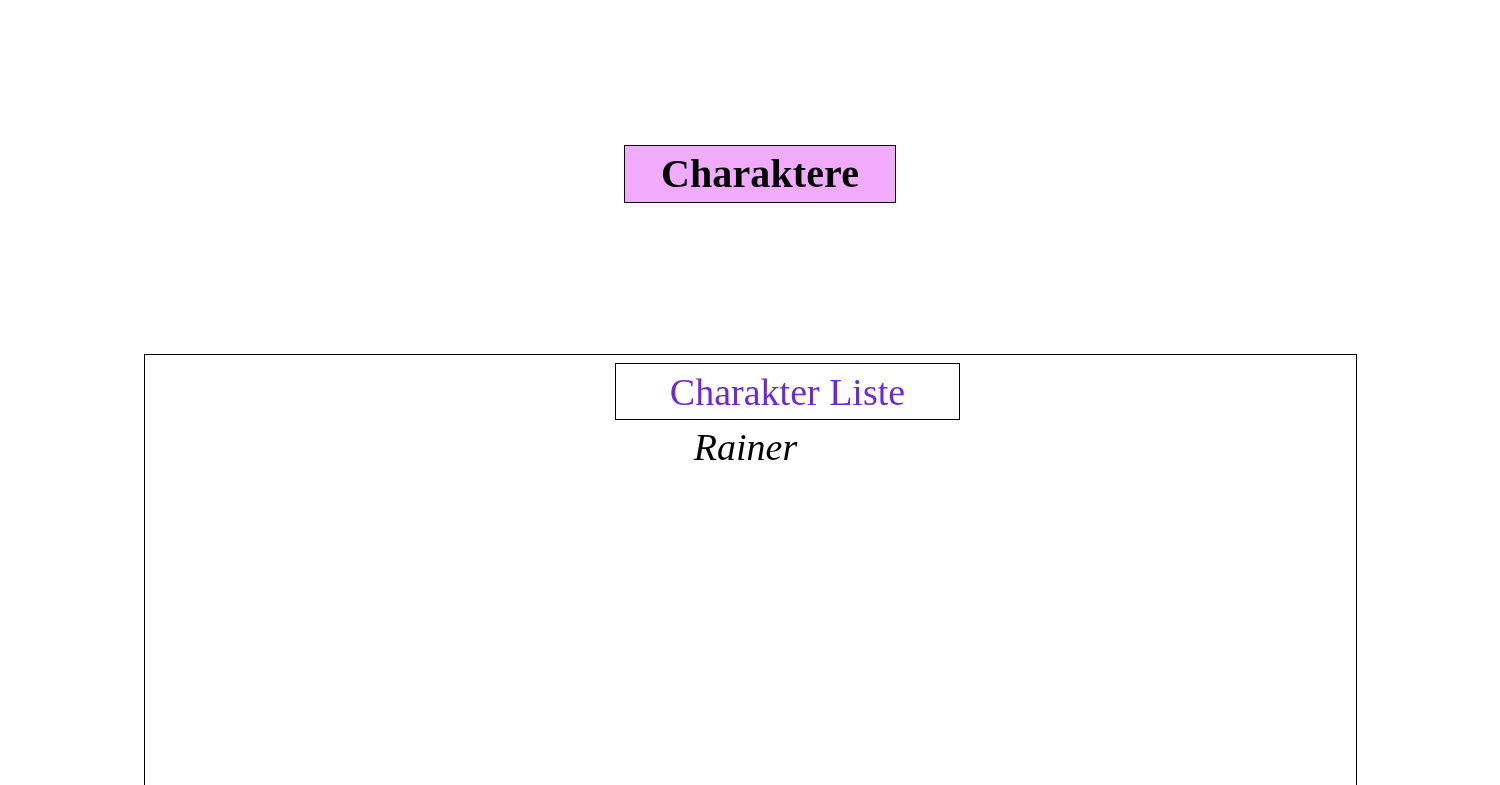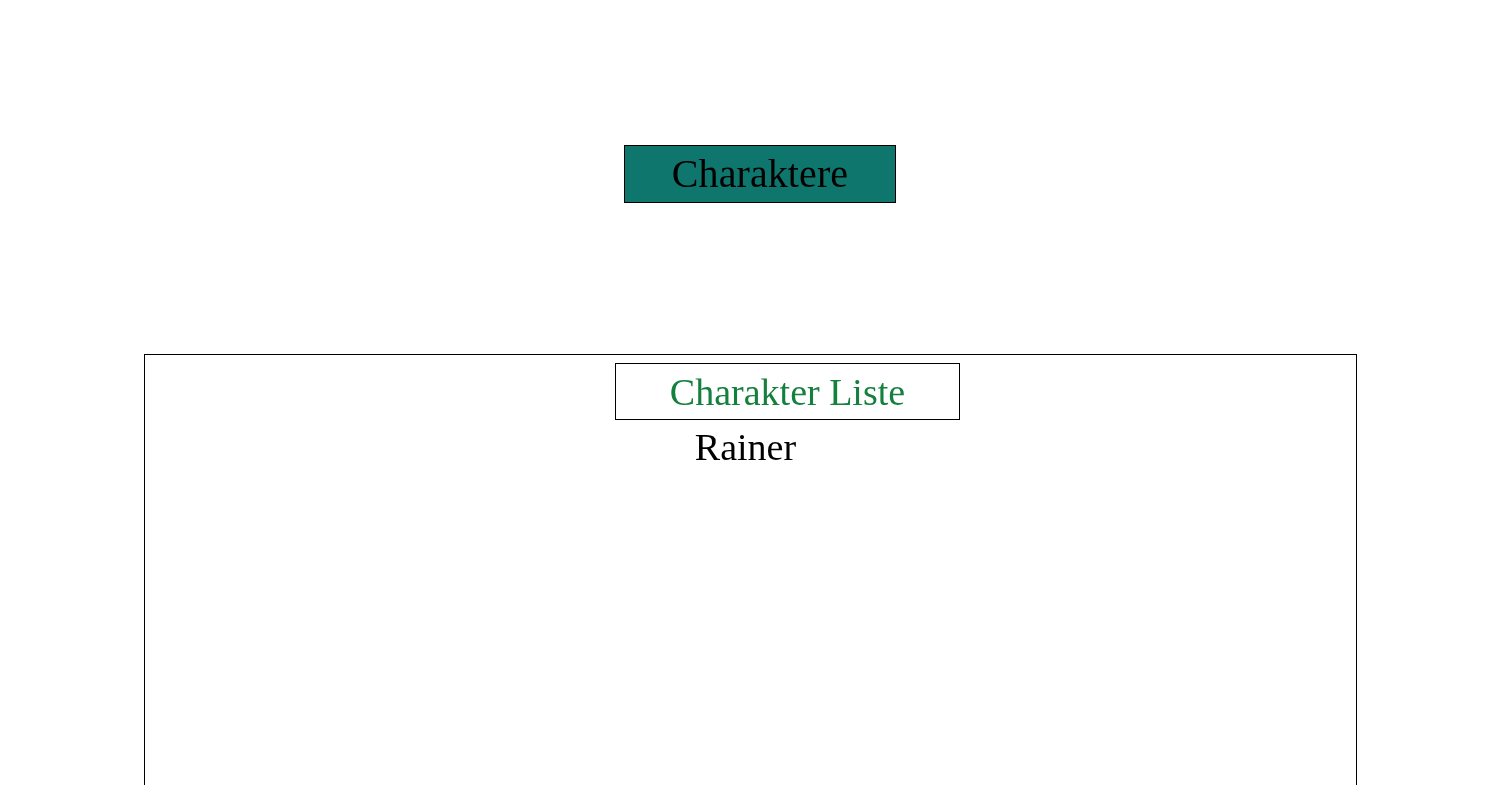--- a/index.html
+++ b/index.html
@@ -28,24 +28,25 @@
 
   
   .page-title-box {
     position: absolute;
     left: 624px;
     top: 145px;
     width: 272px;
     height: 58px;
     border: 1px solid #000000;
     box-sizing: border-box;
-    background: #0f766e;
+    background: #f0abfc;
     display: flex;
     align-items: center;
     justify-content: center;
+    font-weight: bold;
   }
   .page-title-text {
     font-size: 40px;
     line-height: 1;
     letter-spacing: 0.1px;
     white-space: nowrap;
     color: #000000;
   }
 
   
@@ -72,36 +73,37 @@
     box-sizing: border-box;
     background: #ffffff;
     display: flex;
     align-items: center;
     justify-content: center;
   }
   .list-title-text {
     font-size: 38px;
     line-height: 1;
     white-space: nowrap;
-    color: #15803d;
+    color: #6d28d9;
   }
 
   
   .character-entry {
     position: absolute;
     left: 0;
     width: 1211px;
     text-align: center;
   }
   .character-entry .character-name {
     display: inline-block;
     font-size: 38px;
     line-height: 44px;
     white-space: nowrap;
     color: #000000;
+    font-style: italic;
   }
   
   .character-entry.entry-0 { top: 70px;  }   
   .character-entry.entry-1 { top: 301px; }   
 
   
   .entry-shift {
     position: relative;
     left: -5px;
   }

